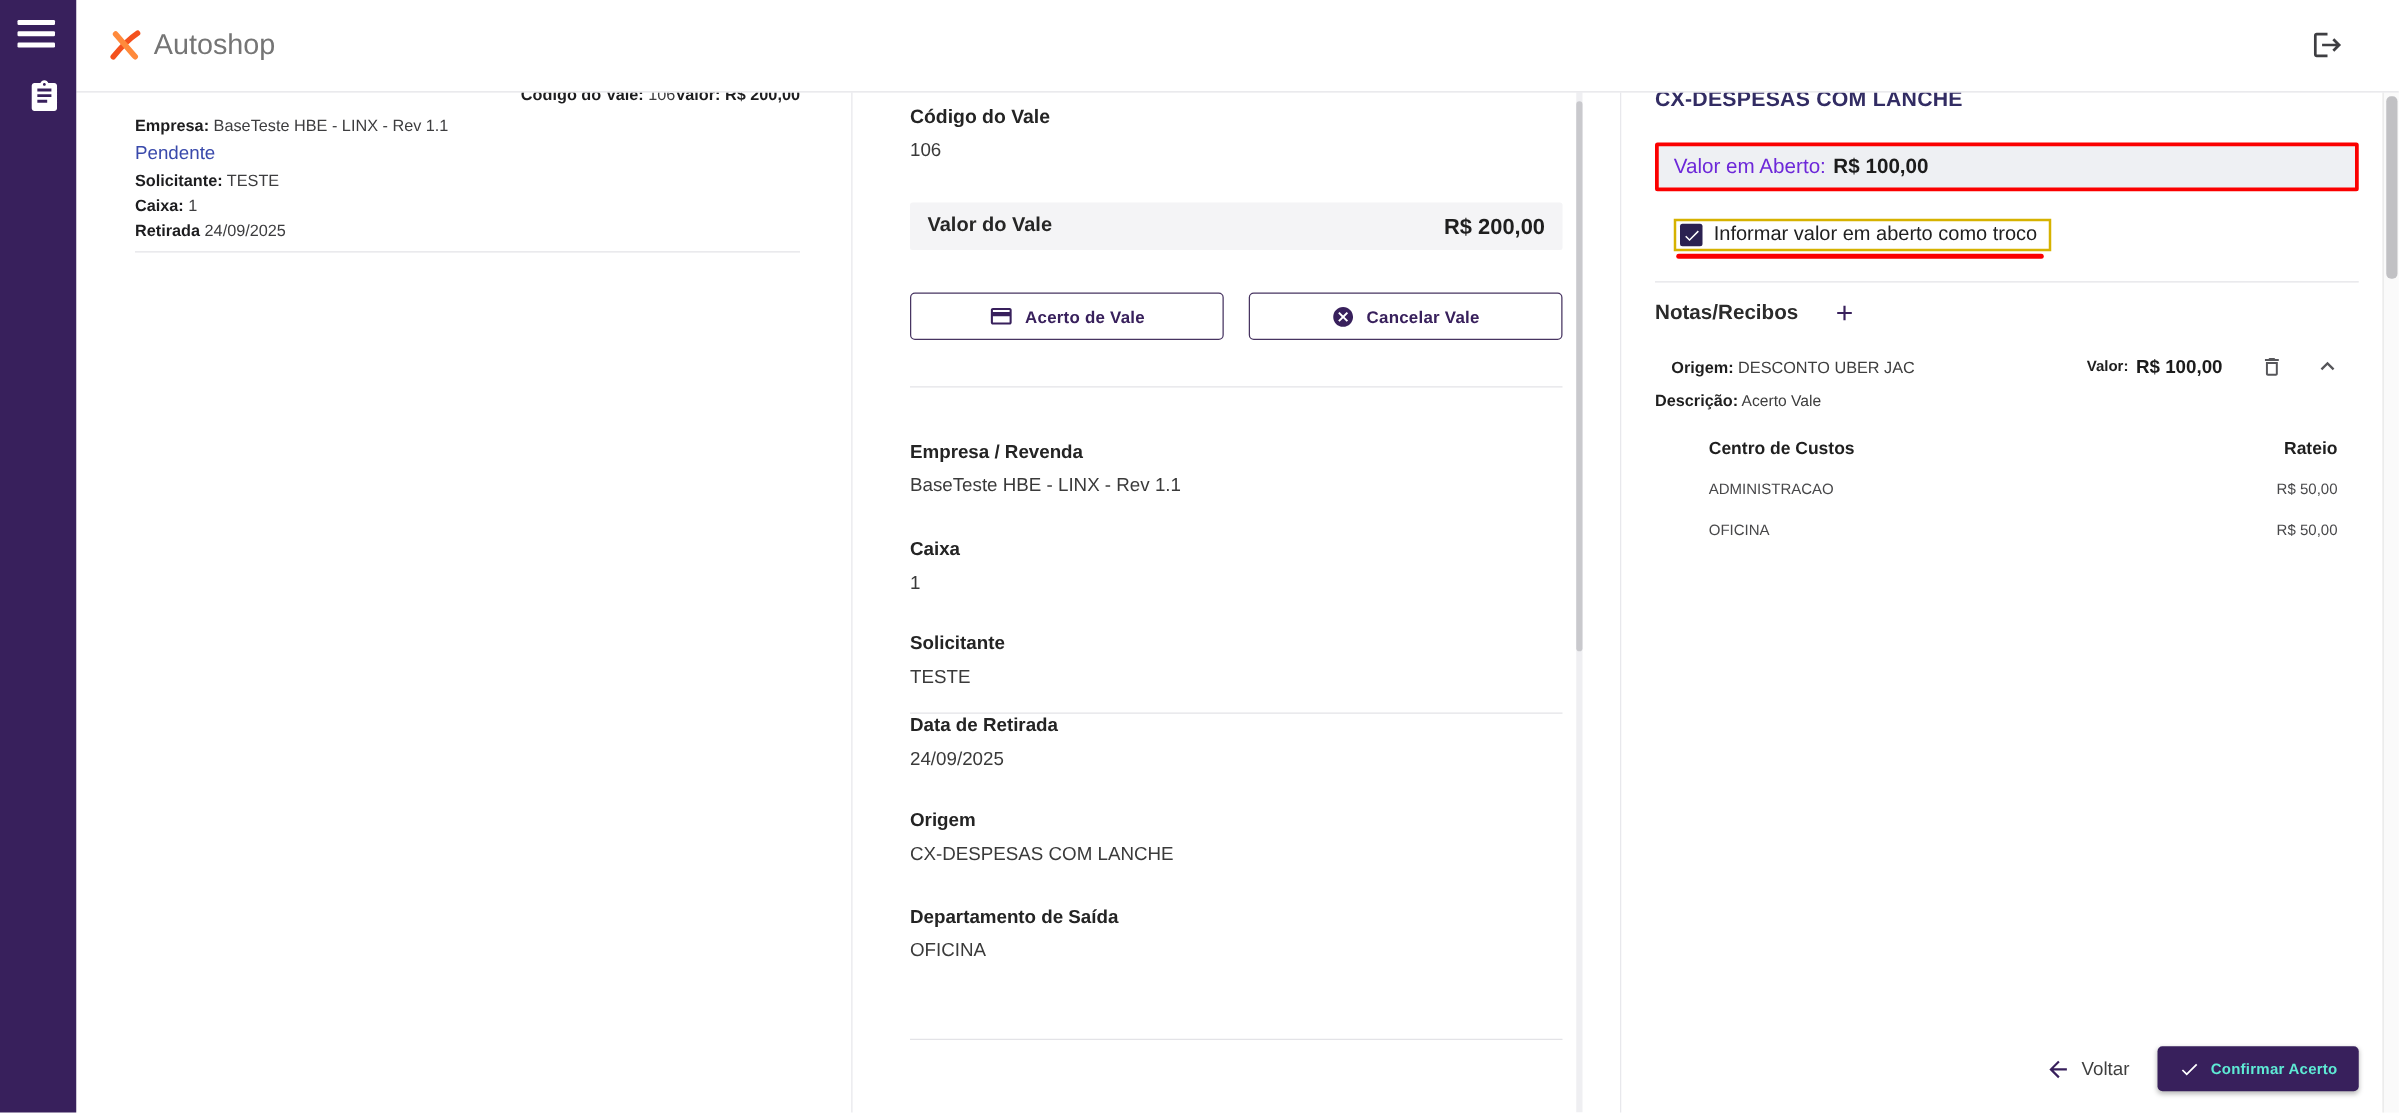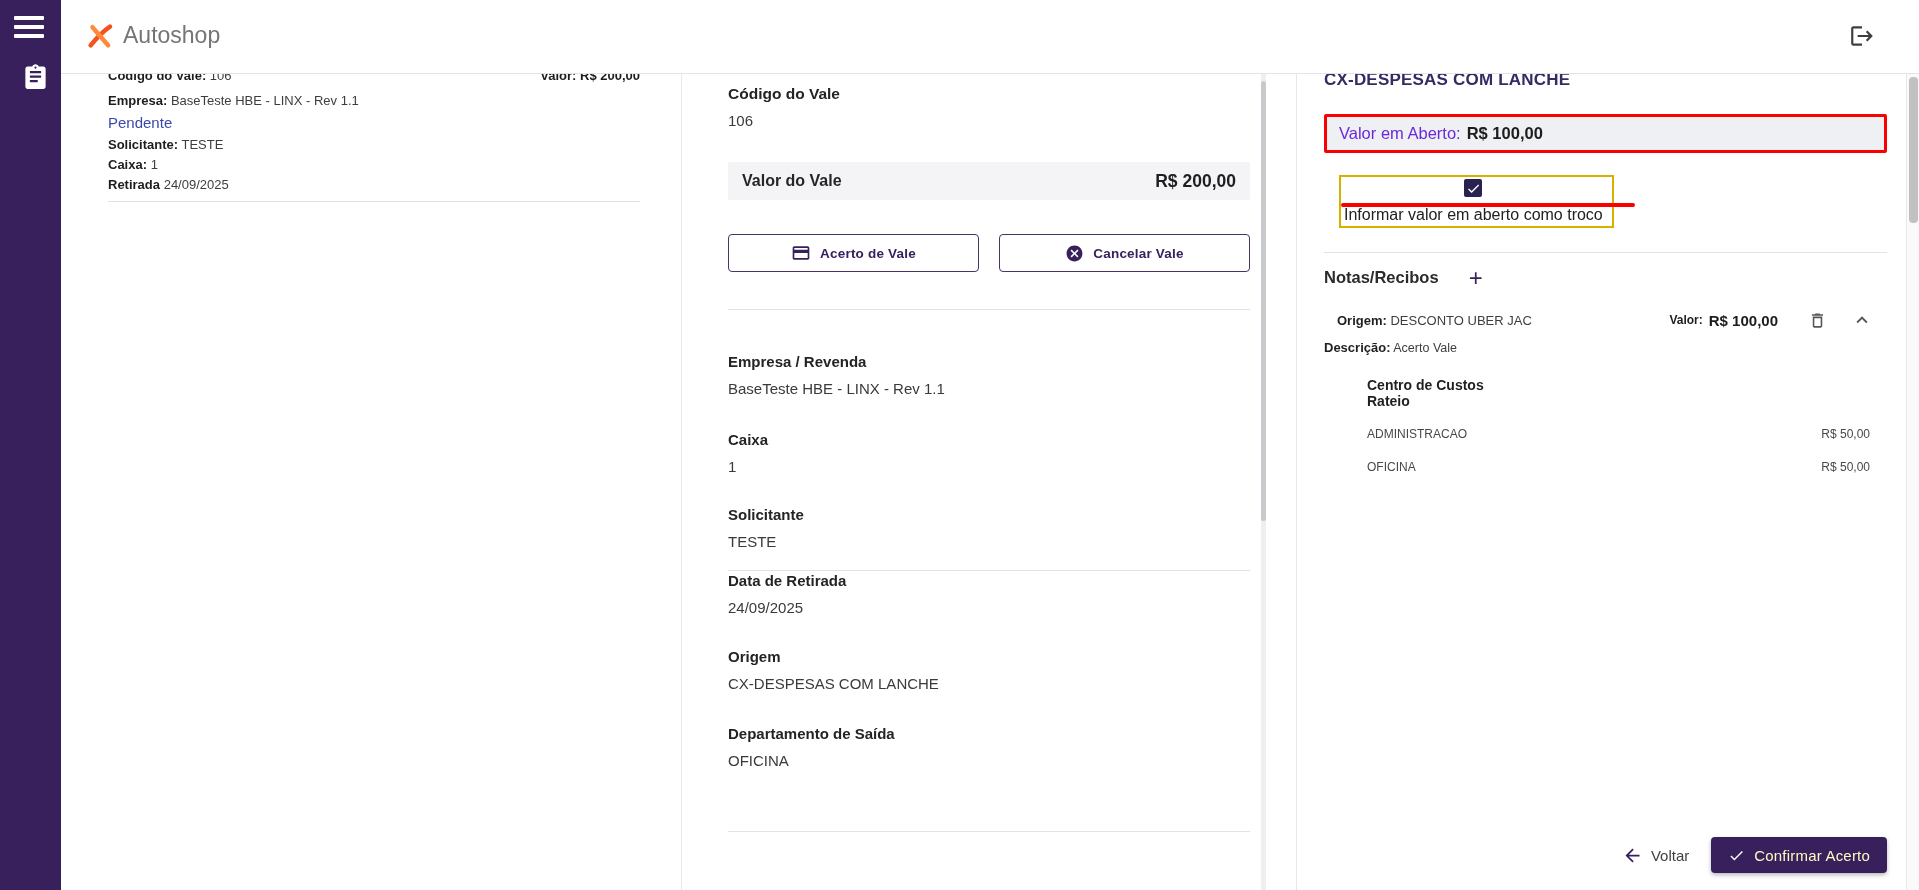--- a/index.html
+++ b/index.html
@@ -23,21 +23,21 @@
   .main{position:absolute;left:61px;top:73px;width:1845px;height:817px;background:#fff;}
   .panel-left{position:absolute;left:0;top:0;width:620px;height:817px;overflow:hidden;padding:0;}
   .panel-mid{position:absolute;left:620px;top:0;width:616px;height:817px;border-left:1px solid #e8e8ec;border-right:1px solid #e8e8ec;box-sizing:border-box;overflow:hidden;}
   .panel-right{position:absolute;left:1236px;top:0;width:609px;height:817px;overflow:hidden;}
 
   .hline{height:1px;background:#e3e3e7;}
 
   
   .vale-card{margin:0 41px 0 47px;font-size:13px;line-height:16px;color:#3d3d3f;cursor:pointer;}
   .vale-card .b{font-weight:700;color:#1d1d1f;}
-  .vc-row1{display:flex;justify-content:space-between;margin-top:-5px;}
+  .vc-row1{display:flex;justify-content:flex-end;margin-top:-5px;}
   .vc-line{white-space:nowrap;}
   .vc-emp{margin-top:9px;}
   .vc-status{margin-top:5px;font-size:15px;line-height:18px;font-weight:500;color:#3949ab;}
   .vc-sol{margin-top:5px;}
   .vc-cx{margin-top:4px;}
   .vc-ret{margin-top:4px;}
   .vale-card .hline{margin-top:8px;}
 
   
   .mid-content{margin-left:46px;width:522px;}
@@ -52,47 +52,47 @@
   .outline-btn .lbl{font-size:13.5px;font-weight:700;color:#38205c;letter-spacing:.2px;}
   .mid-scroll-track{position:absolute;left:579px;top:0;width:5px;height:817px;background:#efeff2;}
   .mid-scroll-thumb{position:absolute;left:579px;top:8px;width:5px;height:440px;background:#c9c9cd;border-radius:3px;cursor:pointer;}
 
   
   .rp-content{padding:0 19px 0 27px;position:relative;height:817px;box-sizing:border-box;}
   .rp-title{margin-top:-4px;font-size:17px;line-height:21px;font-weight:700;color:#322c63;letter-spacing:.2px;}
   .valor-aberto-box{margin-top:24px;height:39px;box-sizing:border-box;background:#eef0f3;border:3px solid #fb0000;border-radius:2px;display:flex;align-items:center;padding-left:12px;gap:6px;}
   .va-label{font-size:16.5px;color:#6d28d9;text-align:right;}
   .va-value{font-size:16.5px;font-weight:700;color:#1c1c1c;}
-  .cbx-annotation{margin-top:22px;margin-left:15px;display:inline-flex;align-items:center;gap:9px;border:2px solid #d6b200;padding:2px 9px 2px 3px;flex-direction:column;}
+  .cbx-annotation{margin-top:22px;margin-left:15px;display:inline-flex;align-items:center;gap:9px;border:2px solid #d6b200;padding:2px 9px 2px 3px;}
   .checkbox{width:18px;height:18px;background:#2b2151;border-radius:2px;display:inline-flex;align-items:center;justify-content:center;cursor:pointer;flex:0 0 auto;}
   .cbx-label{font-size:16px;color:#212121;white-space:nowrap;}
   .red-underline{position:absolute;left:44px;top:134px;width:294px;height:4px;background:#fb0000;border-radius:3px;}
   .rp-divider{margin-top:24px;}
   .notas-head{margin-top:16px;display:flex;align-items:center;gap:30px;}
   .notas-title{font-size:16.5px;line-height:17px;font-weight:700;color:#2b2b2b;}
   .add-btn{background:none;border:none;cursor:pointer;font-size:24px;line-height:17px;font-weight:500;color:#38205c;padding:0;}
   .nota-row{margin-top:23px;margin-left:13px;display:flex;align-items:center;justify-content:space-between;}
   .nr-left{font-size:13px;color:#3e3e3e;}
   .nr-left .b{font-weight:700;color:#1f1f1f;}
   .nr-right{display:flex;align-items:center;}
   .nr-valor-label{font-size:12px;font-weight:700;color:#1f1f1f;margin-right:6px;}
   .nr-valor{font-size:15px;font-weight:700;color:#1c1c1c;}
   .icon-btn{background:none;border:none;cursor:pointer;padding:0;display:inline-flex;align-items:center;}
   .nr-trash{margin-left:30px;}
   .nr-chev{margin-left:24px;margin-right:14px;}
   .nota-desc{margin-top:9px;font-size:12.5px;color:#3e3e3e;}
   .nota-desc .b{font-weight:700;color:#1f1f1f;font-size:13px;}
-  .rateio-head{margin-top:22px;margin-left:43px;margin-right:17px;display:flex;justify-content:space-between;font-size:14px;font-weight:700;color:#1f1f1f;line-height:16px;flex-direction:column;}
+  .rateio-head{margin-top:22px;margin-left:43px;margin-right:17px;display:flex;justify-content:space-between;font-size:14px;font-weight:700;color:#1f1f1f;line-height:16px;}
   .rateio-row{margin-top:19px;margin-left:43px;margin-right:17px;display:flex;justify-content:space-between;font-size:12px;color:#48484a;line-height:14px;}
   .rateio-row.first{margin-top:18px;}
   .rp-footer{position:absolute;right:19px;bottom:13px;display:flex;align-items:center;gap:14px;}
   .voltar-btn{background:none;border:none;cursor:pointer;display:flex;align-items:center;gap:8px;padding:4px 8px;justify-content:space-between;}
   .voltar-btn .lbl{font-size:15px;font-weight:500;color:#3f3f3f;}
   .confirm-btn{height:36px;background:#38205c;border:none;border-radius:4px;cursor:pointer;display:flex;align-items:center;gap:9px;padding:0 17px;box-shadow:0 2px 4px rgba(0,0,0,.28);}
-  .confirm-btn .lbl{font-size:15px;font-weight:400;color:#fef9c3;letter-spacing:.2px;}
+  .confirm-btn .lbl{font-size:12px;font-weight:700;color:#5eead4;letter-spacing:.2px;}
 
   
   .win-scrollbar{position:absolute;right:0;top:73px;width:13px;height:817px;background:#fafafa;border-left:1px solid #e8e8e8;box-sizing:border-box;}
   .win-thumb{position:absolute;left:2px;top:4px;width:9px;height:146px;background:#c1c1c4;border-radius:4px;cursor:pointer;}
 </style>
 </head>
 <body>
 
 <div id="screen">
 

